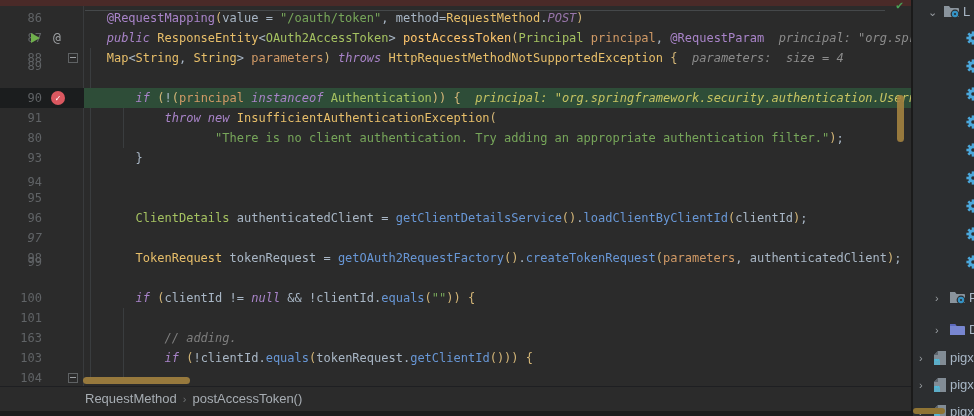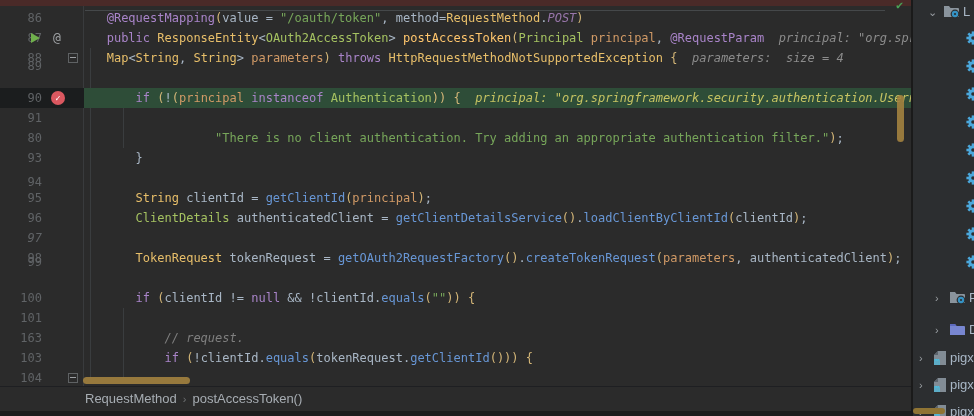--- a/index.html
+++ b/index.html
@@ -17,21 +17,21 @@
   .line-num{position:absolute;left:0;width:42px;text-align:right;color:var(--gutter-text);}
   .code-text{position:absolute;left:85px;color:var(--default-text);}
   .gut-run{position:absolute;left:31px;top:5px;width:0;height:0;border-left:9px solid var(--run-icon);
            border-top:5px solid transparent;border-bottom:5px solid transparent;}
   .gut-at{position:absolute;left:53px;top:0;color:#9DA0A3;font-size:13px;}
   .gut-bp{position:absolute;left:51px;top:3px;width:14px;height:14px;border-radius:50%;
           background:var(--breakpoint-icon);color:#fff;font-size:9px;line-height:14px;text-align:center;}
   .gut-fold{position:absolute;left:68px;top:5px;width:8px;height:8px;border:1px solid #5F6264;background:#2B2B2B;}
   .gut-fold>div{position:absolute;left:1px;right:1px;top:3px;height:1px;background:#9DA0A3;}
   
-  .tk-kw{color:var(--keyword);}
+  .tk-kw{color:var(--keyword);font-style:italic}
   .tk-ann{color:var(--annotation)}
   .tk-cls{color:var(--class-name)}
   .tk-itf{color:var(--interface-name)}
   .tk-decl{color:var(--method-decl)}
   .tk-mtd{color:var(--method-call)}
   .tk-str{color:var(--string)}
   .tk-param{color:var(--parameter)}
   .tk-const{color:var(--constant);font-style:italic}
   .tk-cmt{color:var(--comment);font-style:italic}
   .tk-par{color:var(--paren)}
@@ -70,32 +70,32 @@
     <div class="method-sep"></div>
     <div class="indent-guide" style="left:90px;top:48px;height:330px;"></div>
     <div class="indent-guide" style="left:123px;top:108px;height:40px;"></div>
     <div class="indent-guide" style="left:123px;top:308px;height:70px;"></div>
     <div id="code-lines">
         <div class="code-row" style="top: 8px;"><div class="line-num">86</div><div class="code-text"><span>   </span><span class="tk-ann">@RequestMapping</span><span class="tk-par">(</span><span class="tk-def">value = </span><span class="tk-str">"/oauth/token"</span><span class="tk-def">, method=</span><span class="tk-cls">RequestMethod</span><span class="tk-def">.</span><span class="tk-const">POST</span><span class="tk-par">)</span></div></div>
         <div class="code-row" style="top: 28px;"><div class="line-num">87</div><div class="gut-run"></div><div class="gut-at">@</div><div class="code-text"><span>   </span><span class="tk-kw">public </span><span class="tk-cls">ResponseEntity</span><span class="tk-def">&lt;</span><span class="tk-itf">OAuth2AccessToken</span><span class="tk-def">&gt; </span><span class="tk-decl">postAccessToken</span><span class="tk-par">(</span><span class="tk-itf">Principal </span><span class="tk-param">principal</span><span class="tk-def">, </span><span class="tk-ann">@RequestParam</span><span class="tk-hintg">  principal: "org.spring</span></div></div>
         <div class="code-row" style="top: 48px;"><div class="line-num">88</div><div class="gut-fold"><div></div></div><div class="code-text"><span>   </span><span class="tk-cls">Map</span><span class="tk-def">&lt;</span><span class="tk-cls">String</span><span class="tk-def">, </span><span class="tk-cls">String</span><span class="tk-def">&gt; </span><span class="tk-param">parameters</span><span class="tk-par">)</span><span class="tk-def"> </span><span class="tk-kw">throws </span><span class="tk-cls">HttpRequestMethodNotSupportedException</span><span class="tk-def"> </span><span class="tk-par">{</span><span class="tk-hintg">  parameters:  size = 4</span></div></div>
         <div class="code-row" style="top: 56px;"><div class="line-num">89</div><div class="code-text"><span></span></div></div>
         <div class="code-row" style="top: 88px;"><div class="bp-gutter-bg"></div><div class="exec-bg"></div><div class="line-num">90</div><div class="gut-bp">✓</div><div class="code-text"><span>       </span><span class="tk-kw">if </span><span class="tk-par">(</span><span class="tk-def">!</span><span class="tk-par">(</span><span class="tk-param">principal </span><span class="tk-kw">instanceof </span><span class="tk-itf">Authentication</span><span class="tk-par">))</span><span class="tk-def"> </span><span class="tk-par">{</span><span class="tk-hinty">  principal: "org.springframework.security.authentication.Username</span></div></div>
-        <div class="code-row" style="top: 108px;"><div class="line-num">91</div></div>
+        <div class="code-row" style="top: 108px;"><div class="line-num">91</div><div class="code-text"><span>           </span><span class="tk-kw">throw new </span><span class="tk-cls">InsufficientAuthenticationException</span><span class="tk-par">(</span></div></div>
         <div class="code-row" style="top: 128px;"><div class="line-num">80</div><div class="code-text"><span>                  </span><span class="tk-str">"There is no client authentication. Try adding an appropriate authentication filter."</span><span class="tk-par">)</span><span class="tk-def">;</span></div></div>
         <div class="code-row" style="top: 148px;"><div class="line-num">93</div><div class="code-text"><span>       </span><span class="tk-def">}</span></div></div>
         <div class="code-row" style="top: 172px;"><div class="line-num">94</div><div class="code-text"><span></span></div></div>
-        <div class="code-row" style="top: 188px;"><div class="line-num">95</div><div class="code-text"><span>       </span><span class="tk-cls">String </span><span class="tk-def">clientId = </span><span class="tk-mtd">getClientId</span><span class="tk-par">(</span><span class="tk-param">principal</span><span class="tk-par">)</span><span class="tk-def">;</span></div></div>
+        <div class="code-row" style="top: 188px;"><div class="line-num">95</div></div>
         <div class="code-row" style="top: 208px;"><div class="line-num">96</div><div class="code-text"><span>       </span><span class="tk-itf">ClientDetails </span><span class="tk-def">authenticatedClient = </span><span class="tk-mtd">getClientDetailsService</span><span class="tk-par">()</span><span class="tk-def">.</span><span class="tk-mtd">loadClientByClientId</span><span class="tk-par">(</span><span class="tk-def">clientId</span><span class="tk-par">)</span><span class="tk-def">;</span></div></div>
         <div class="code-row" style="top: 228px; font-style: italic;"><div class="line-num">97</div><div class="code-text"><span></span></div></div>
         <div class="code-row" style="top: 248px;"><div class="line-num">98</div><div class="code-text"><span>       </span><span class="tk-cls">TokenRequest </span><span class="tk-def">tokenRequest = </span><span class="tk-mtd">getOAuth2RequestFactory</span><span class="tk-par">()</span><span class="tk-def">.</span><span class="tk-mtd">createTokenRequest</span><span class="tk-par">(</span><span class="tk-param">parameters</span><span class="tk-def">, authenticatedClient</span><span class="tk-par">)</span><span class="tk-def">;</span></div></div>
         <div class="code-row" style="top: 252px;"><div class="line-num">99</div><div class="code-text"><span></span></div></div>
         <div class="code-row" style="top: 288px;"><div class="line-num">100</div><div class="code-text"><span>       </span><span class="tk-kw">if </span><span class="tk-par">(</span><span class="tk-def">clientId != </span><span class="tk-kw">null </span><span class="tk-def">&amp;&amp; !clientId.</span><span class="tk-mtd">equals</span><span class="tk-par">(</span><span class="tk-str">""</span><span class="tk-par">))</span><span class="tk-def"> </span><span class="tk-par">{</span></div></div>
         <div class="code-row" style="top: 308px;"><div class="line-num">101</div></div>
-        <div class="code-row" style="top: 328px;"><div class="line-num">163</div><div class="code-text"><span>           </span><span class="tk-cmt">// request.</span></div></div>
+        <div class="code-row" style="top: 328px;"><div class="line-num">163</div><div class="code-text"><span>           </span><span class="tk-cmt">// adding.</span></div></div>
         <div class="code-row" style="top: 348px;"><div class="line-num">103</div><div class="code-text"><span>           </span><span class="tk-kw">if </span><span class="tk-par">(</span><span class="tk-def">!clientId.</span><span class="tk-mtd">equals</span><span class="tk-par">(</span><span class="tk-def">tokenRequest.</span><span class="tk-mtd">getClientId</span><span class="tk-par">()))</span><span class="tk-def"> </span><span class="tk-par">{</span></div></div>
         <div class="code-row" style="top: 368px;"><div class="line-num">104</div><div class="gut-fold"><div></div></div><div class="code-text"><span>                </span></div></div>
       </div>
     <div class="vscroll"></div>
     <div class="hscroll"></div>
     <div class="inspect-ok">✔</div>
   </div>
 
   <div class="breadcrumbs">
     <span class="crumb">RequestMethod</span><span class="crumb-sep">›</span><span class="crumb">postAccessToken()</span>

